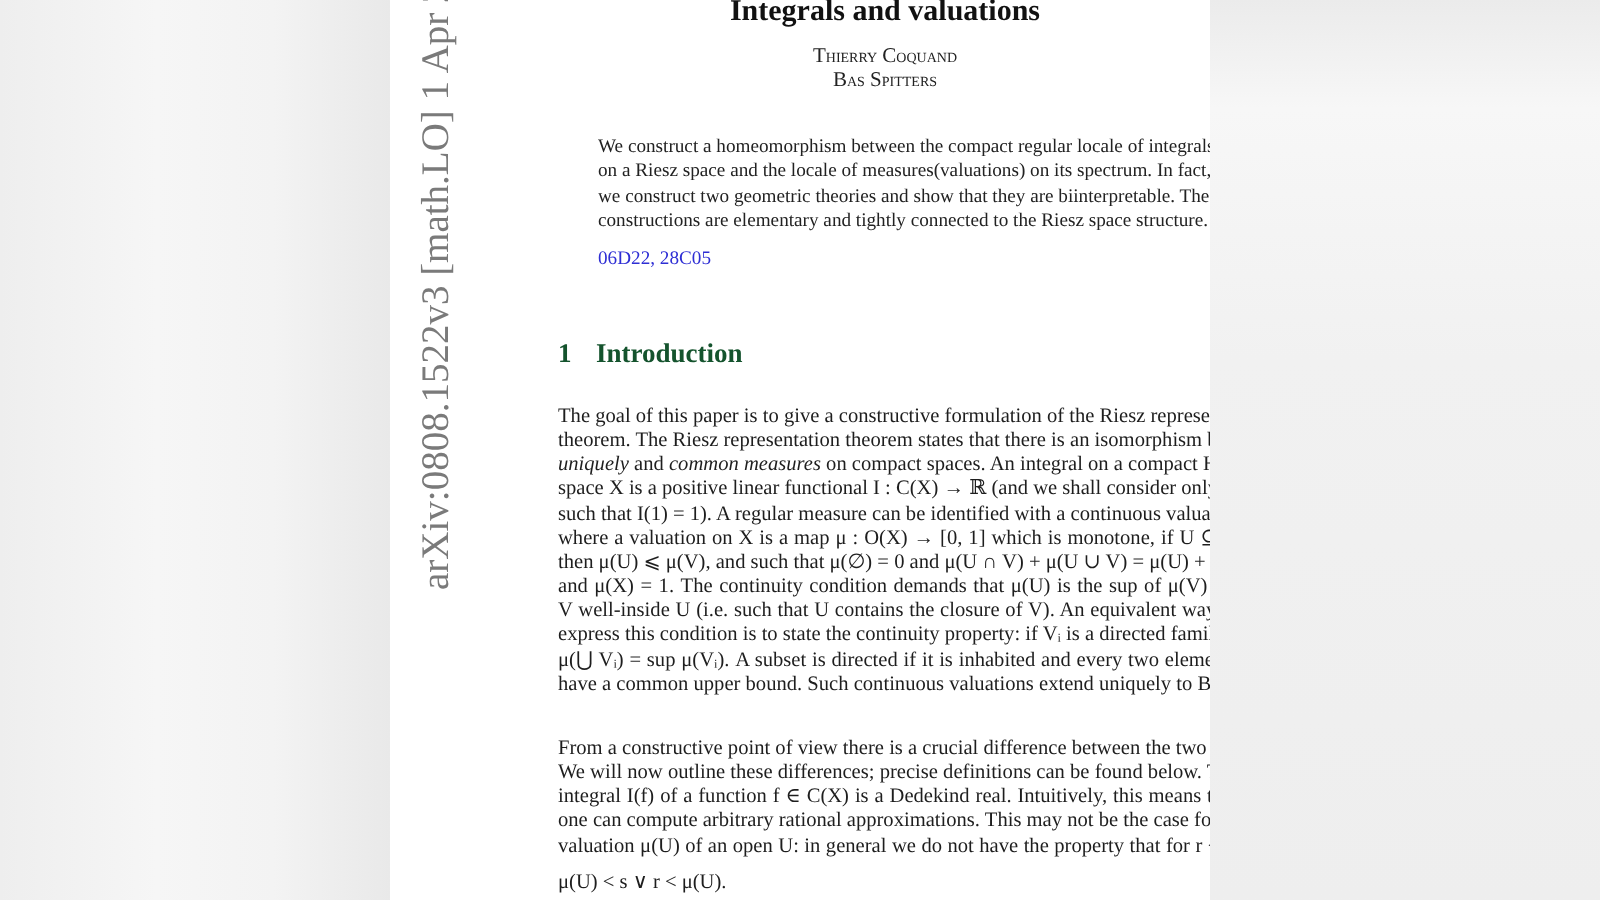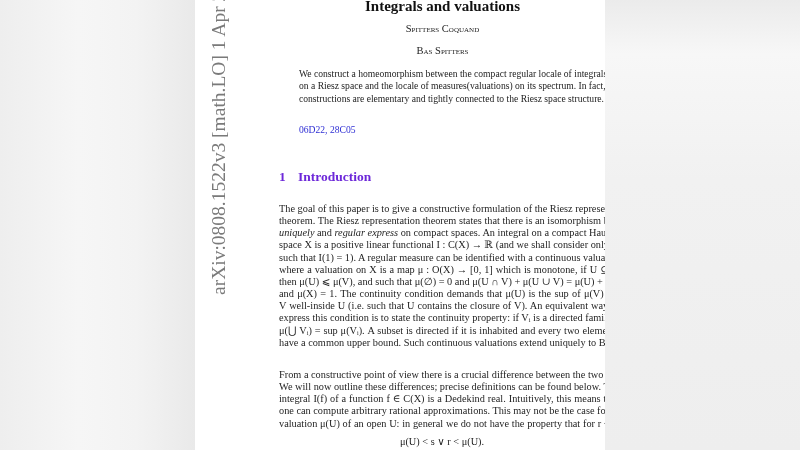--- a/index.html
+++ b/index.html
@@ -39,69 +39,70 @@
     font-size: 10.5px; line-height: 12px; font-variant: small-caps; color: #222;
   }
   .abstract {
     position: absolute; left: 299px; top: 68px; width: 292px;
     font-size: 9.6px; line-height: 12.4px; text-align: justify; color: #222;
   }
   .msc {
     position: absolute; left: 299px; top: 124px; font-size: 9.6px; line-height: 12px; color: #2e2ed4; font-family: Liberation Serif, serif;
   }
   .section-heading {
-    position: absolute; left: 279px; top: 169px; font-weight: bold; font-size: 13.5px; line-height: 16px; color: #6d28d9;
+    position: absolute; left: 279px; top: 169px; font-weight: bold; font-size: 13.5px; line-height: 16px; color: #14532d;
     white-space: nowrap;
   }
   .section-heading .num { display: inline-block; width: 19px; }
   .body-text {
     position: absolute; left: 279px; width: 340px;
     font-size: 10.3px; line-height: 12.15px; color: #1e1e1e;
   }
   .body-text .ln { white-space: nowrap; display: block; text-align: justify; text-align-last: justify; }
   .body-text .ln.last { text-align-last: left; }
   .cite { color: #2e2ed4; }
   .equation {
-    position: absolute; left: 279px; width: 326px; top: 436px; text-align: center;
+    position: absolute; left: 279px; width: 326px; top: 436px; text-align: left;
     font-size: 10.3px; line-height: 12px; color: #1e1e1e;
   }
   .clip { position: absolute; left: 605px; top: 0; width: 195px; height: 450px; }
 </style>
 </head>
 <body>
 
 <div class="bg-left"></div>
 <div class="bg-right"></div>
 
 <div class="page"></div>
 
 <div class="arxiv-stamp">
   <span>arXiv:0808.1522v3  [math.LO]  1 Apr 2009</span>
 </div>
 
 <div class="title" style="top:-2px;">Integrals and valuations</div>
-<div class="author" style="top:23px;">Spitters Coquand</div>
-<div class="author" style="top:35px;margin-top:10px;">Bas Spitters</div>
+<div class="author" style="top:23px;">Thierry Coquand</div>
+<div class="author" style="top:35px;">Bas Spitters</div>
 
 <div class="abstract">
   <span class="ln" style="display:block;white-space:nowrap;">We construct a homeomorphism between the compact regular locale of integrals</span>
   <span class="ln" style="display:block;white-space:nowrap;">on a Riesz space and the locale of measures(valuations) on its spectrum.  In fact,</span>
+  <span class="ln" style="display:block;white-space:nowrap;">we construct two geometric theories and show that they are biinterpretable.  The</span>
   <span class="ln" style="display:block;white-space:nowrap;">constructions are elementary and tightly connected to the Riesz space structure.</span>
 </div>
 
 <div class="msc">06D22, 28C05</div>
 
 <div class="section-heading">
   <span class="num">1</span><span>Introduction</span>
 </div>
 
 <div class="body-text" style="top:203px;">
   <span class="ln">The goal of this paper is to give a constructive formulation of the Riesz representation</span>
   <span class="ln">theorem. The Riesz representation theorem states that there is an isomorphism between</span>
-  <span class="ln"><i>uniquely</i> and <i>regular express</i> on compact spaces.  An integral on a compact Hausdorff</span>
+  <span class="ln"><i>uniquely</i> and <i>common measures</i> on compact spaces.  An integral on a compact Hausdorff</span>
   <span class="ln">space X is a positive linear functional I : C(X) → ℝ (and we shall consider only maps</span>
   <span class="ln">such that I(1) = 1).  A regular measure can be identified with a continuous valuation,</span>
   <span class="ln">where a valuation on X is a map μ : O(X) → [0, 1] which is monotone, if U ⊆ V</span>
   <span class="ln">then μ(U) ⩽ μ(V), and such that μ(∅) = 0 and μ(U ∩ V) + μ(U ∪ V) = μ(U) + μ(V)</span>
   <span class="ln">and μ(X) = 1.  The continuity condition demands that μ(U) is the sup of μ(V) for</span>
   <span class="ln">V well-inside U (i.e. such that U contains the closure of V).  An equivalent way to</span>
   <span class="ln">express this condition is to state the continuity property: if Vᵢ is a directed family then</span>
   <span class="ln">μ(⋃ Vᵢ) = sup μ(Vᵢ).  A subset is directed if it is inhabited and every two elements</span>
   <span class="ln">have a common upper bound.  Such continuous valuations extend uniquely to Borel</span>
 </div>

